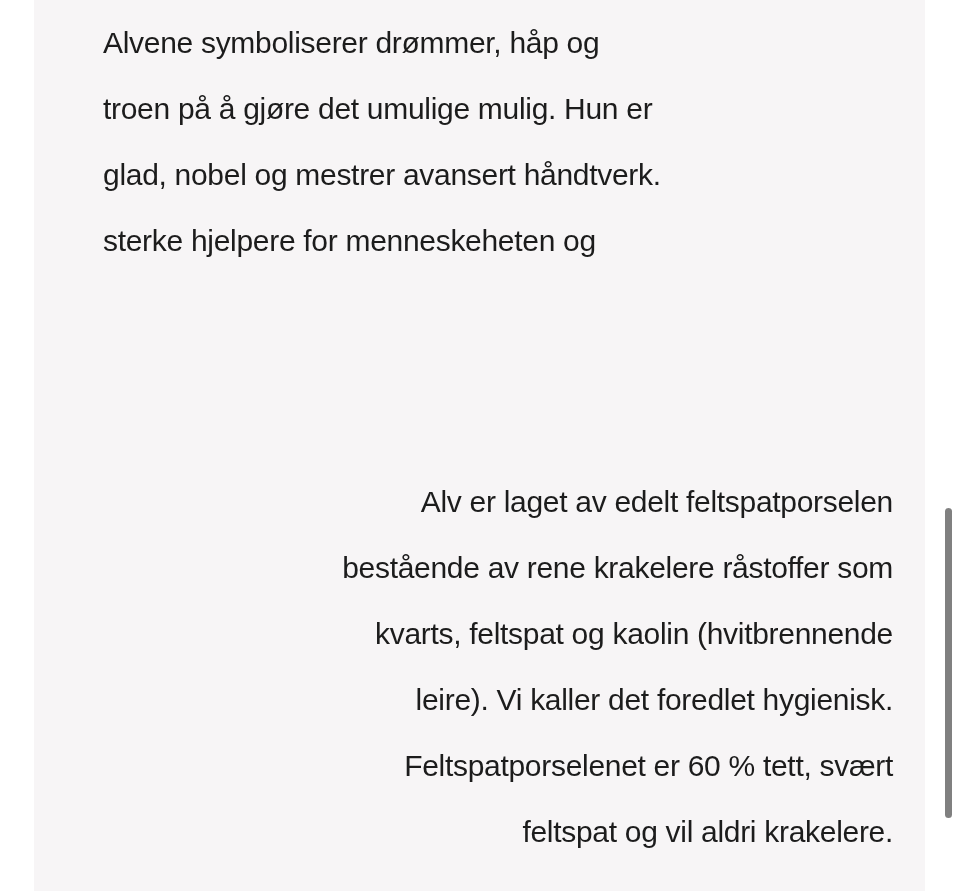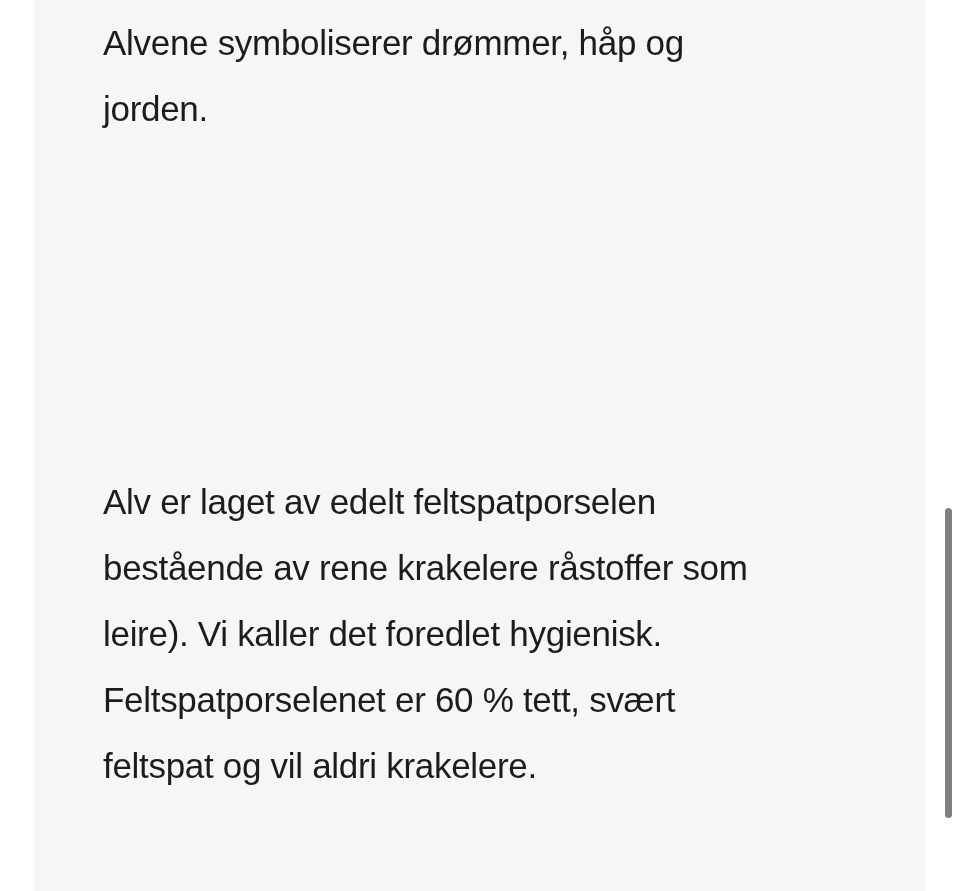--- a/index.html
+++ b/index.html
@@ -7,42 +7,45 @@
       width: 960px; height: 891px; overflow: hidden;
       background: #ffffff; position: relative;
       font-family: "Liberation Sans", "DejaVu Sans", sans-serif;
     }
     .panel {
       position: absolute; left: 34px; top: 0; width: 891px; height: 891px;
       background: #f7f5f6;
     }
     .para {
       position: absolute; left: 103px; width: 790px;
-      font-size: 35px; line-height: 66px; color: #1c1c1c;
+      font-size: 30px; line-height: 66px; color: #1c1c1c;
       letter-spacing: -0.3px; margin: 0;
     }
     .para .line { display: block; white-space: nowrap; }
     #p1 { top: 10px; }
-    #p2 { top: 469px; }
+    #p2 { top: 469px; text-align: right; }
     .scrollbar-thumb {
       position: absolute; left: 945px; top: 508px; width: 7px; height: 310px;
       background: #808080; border-radius: 4px;
     }
   </style>
 </head>
 <body>
 
 <div class="panel"></div>
 
 <div class="para" id="p1">
   <span class="line">Alvene symboliserer drømmer, håp og</span>
-  <span class="line">jorden.</span>
+  <span class="line">troen på å gjøre det umulige mulig. Hun er</span>
+  <span class="line">glad, nobel og mestrer avansert håndtverk.</span>
+  <span class="line">sterke hjelpere for menneskeheten og</span>
 </div>
 
 <div class="para" id="p2">
   <span class="line">Alv er laget av edelt feltspatporselen</span>
   <span class="line">bestående av rene krakelere råstoffer som</span>
+  <span class="line">kvarts, feltspat og kaolin (hvitbrennende</span>
   <span class="line">leire). Vi kaller det foredlet hygienisk.</span>
   <span class="line">Feltspatporselenet er 60 % tett, svært</span>
   <span class="line">feltspat og vil aldri krakelere.</span>
 </div>
 
 <div class="scrollbar-thumb"></div>
 
 </body></html>

